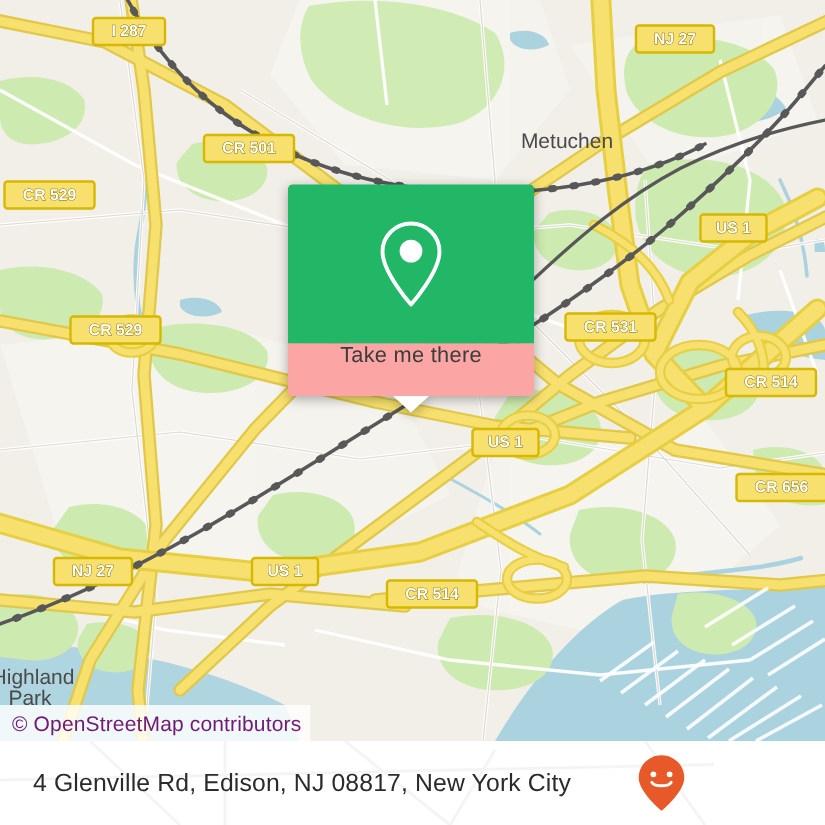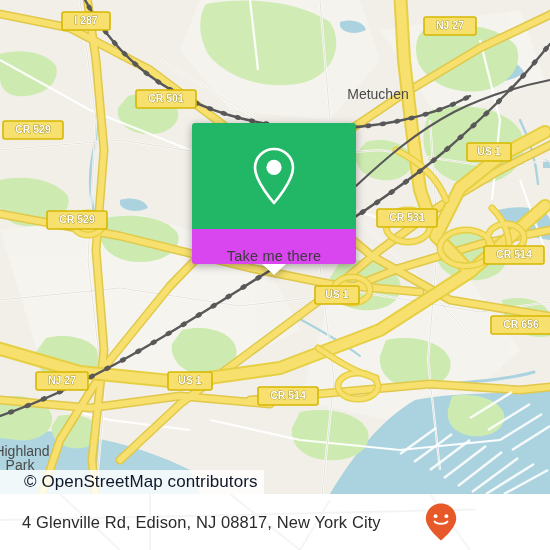--- a/index.html
+++ b/index.html
@@ -23,25 +23,25 @@
     background: #f2efe9;
     overflow: hidden;
   }
   #map svg { display: block; width: 550px; height: 494px; }
 
   
   #attribution {
     position: absolute;
     left: 0; top: 470px;
     height: 24px;
-    padding: 0 6px 0 24px;
+    padding: 0 6px 0 8px;
     display: flex; align-items: center;
     background: rgba(255,255,255,0.82);
-    font-size: 17px;
-    color: #0f172a;
+    font-size: 14px;
+    color: #701a75;
     letter-spacing: 0.1px;
     white-space: nowrap;
     z-index: 30;
   }
 
   
   #popup {
     position: absolute;
     left: 192px; top: 123px;
     width: 164px;
@@ -50,23 +50,23 @@
   }
   #popup-head {
     height: 106px;
     background: #22b767;
     border-radius: 3px 3px 0 0;
     display: flex; align-items: center; justify-content: center;
   }
   #popup-head svg { display: block; }
   #popup-body {
     height: 35px;
-    background: #d946ef;
+    background: #fca5a5;
     border-radius: 0 0 3px 3px;
-    display: flex; align-items: flex-end; justify-content: center;
+    display: flex; align-items: flex-start; justify-content: center;
   }
   #popup-label {
     font-size: 14.5px;
     color: #3c3c3c;
     letter-spacing: 0.2px;
   }
   #popup-tail {
     position: absolute;
     left: 50%; top: 141px;
     margin-left: -12px;

